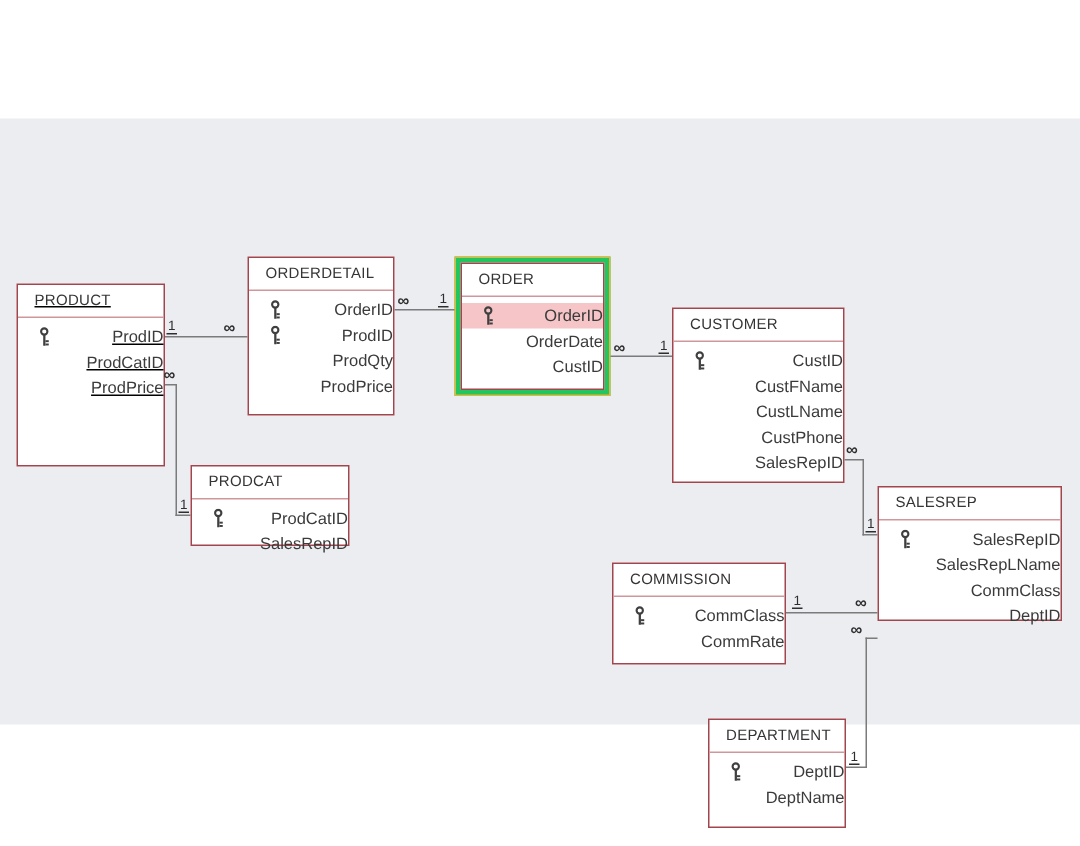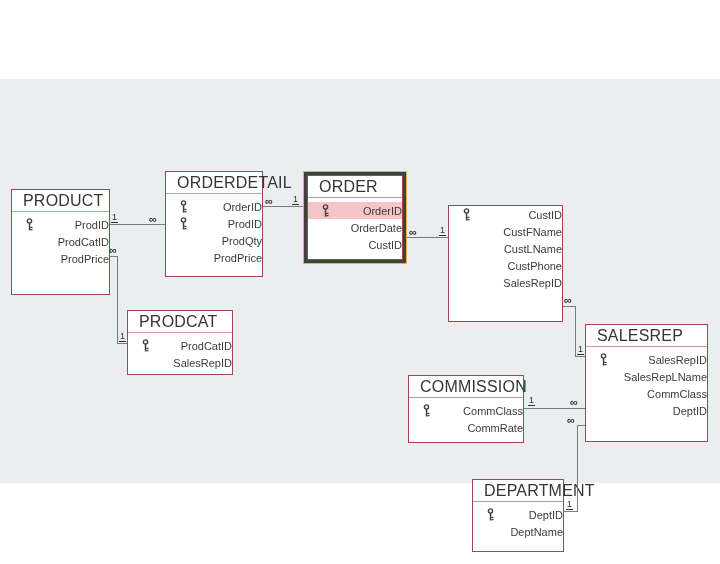--- a/index.html
+++ b/index.html
@@ -13,42 +13,42 @@
     position:absolute; left:0; top:79px; width:720px; height:404px;
     background:#ebedf0;
   }
   
   .tbl {
     position:absolute; background:#ffffff;
     border:1px solid #a3454c;
   }
   .ttl {
     height:22px; line-height:22px; padding-left:11px;
-    font-size:16px; color:#353535; letter-spacing:0.2px;
+    font-size:10px; color:#353535; letter-spacing:0.2px;
     border-bottom:1px solid #cf979b;
     white-space:nowrap; margin-bottom:4px;
   }
   .trow {
     height:17px; display:flex; align-items:center;
     padding-left:13px; white-space:nowrap;justify-content:space-between;
   }
   .kc { width:16px; height:14px; display:inline-flex; align-items:center; }
   .fn { font-size:11px; color:#3b3b3b; }
   
-  .t-product     { left:11px;  top:110px; width:99px;  height:106px; }
+  .t-product     { left:11px;  top:110px; width:99px;  height:122px;text-decoration:underline; }
   .t-orderdetail { left:165px; top:92px;  width:98px;  height:106px; }
   .t-customer    { left:448px; top:126px; width:115px; height:117px; }
-  .t-prodcat     { left:127px; top:231px; width:106px; height:65px; }
+  .t-prodcat     { left:127px; top:231px; width:106px; height:54px; }
   .t-commission  { left:408px; top:296px; width:116px; height:68px; }
-  .t-salesrep    { left:585px; top:245px; width:123px; height:118px; }
+  .t-salesrep    { left:585px; top:245px; width:123px; height:90px; }
   .t-department  { left:472px; top:400px; width:92px;  height:73px; }
   
   .sel-wrap {
     position:absolute; left:303px; top:92px; width:104px; height:93px;
-    background:#404040; border:1px solid #ddb83d; padding:3px;
+    background:#22c55e; border:1px solid #ddb83d; padding:3px;
   }
   .sel-inner {
     width:100%; height:100%; background:#ffffff;
     border:1px solid #a3454c;
   }
   .hl { background:#f6c5c7; }
   
   .rel { position:absolute; background:#7b7b7b; }
   .lA  { left:110px; top:145px; width:55px; height:1px; }
   .lB  { left:263px; top:127px; width:40px; height:1px; }
@@ -160,20 +160,21 @@
             <span class="fn">OrderDate</span>
           </div>
         <div class="trow">
             <span class="kc"></span>
             <span class="fn">CustID</span>
           </div>
       </div>
     </div>
 
     <div class="tbl t-customer">
+      <div class="ttl">CUSTOMER</div>
       <div class="trow">
         <span class="kc">
             <svg width="9" height="13" viewBox="0 0 9 13">
               <circle cx="4.5" cy="3" r="2.1" fill="none" stroke="#3f3f3f" stroke-width="1.4"></circle>
               <rect x="3.8" y="5" width="1.5" height="7.5" fill="#3f3f3f"></rect>
               <rect x="5.3" y="8.8" width="2.2" height="1.3" fill="#3f3f3f"></rect>
               <rect x="5.3" y="11" width="2.2" height="1.3" fill="#3f3f3f"></rect>
             </svg>
           </span>
         <span class="fn">CustID</span>

